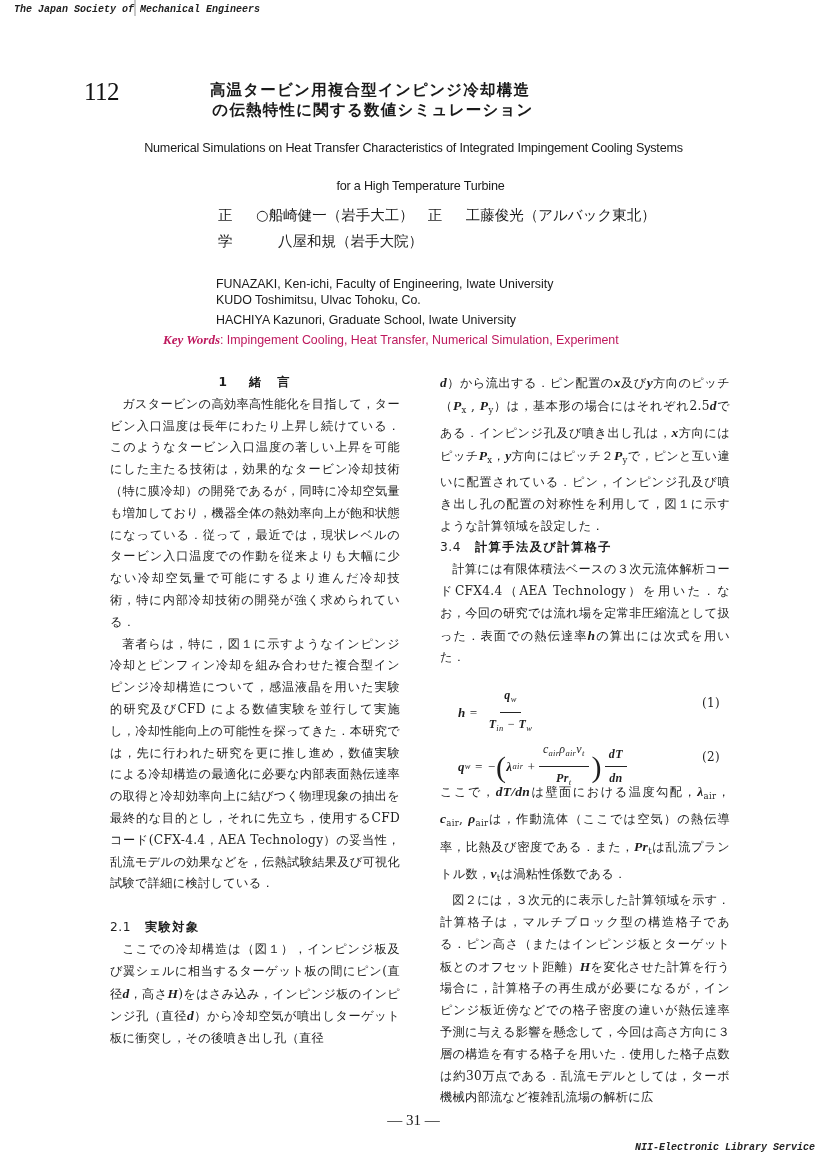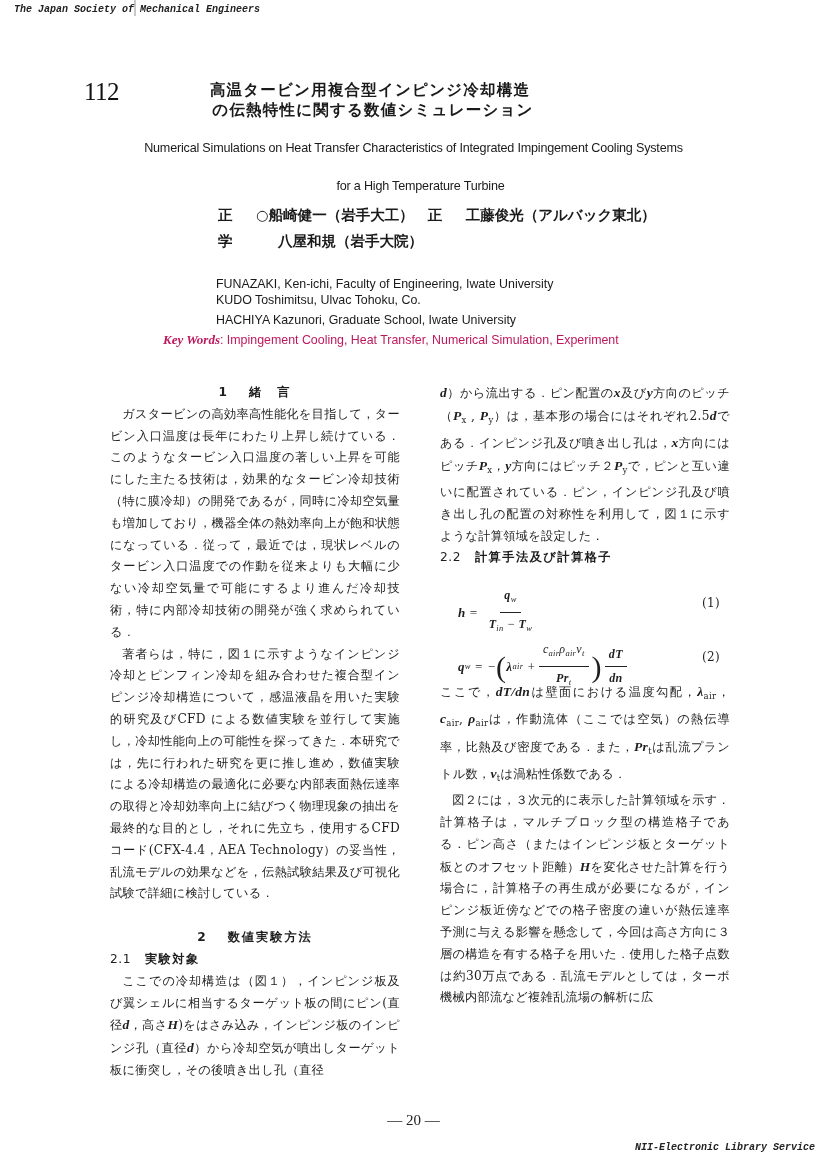--- a/index.html
+++ b/index.html
@@ -30,21 +30,21 @@
     .en-title {
       position: absolute; left: 0; width: 827px; text-align: center;
       font-family: "Liberation Sans", sans-serif; font-size: 12.6px; color: #1a1a1a;
       letter-spacing: -0.2px;
     }
     #en-title-1 { top: 141px; box-sizing: border-box; }
     #en-title-2 { top: 179px; padding-left: 14px; box-sizing: border-box; }
 
     .author-row {
       position: absolute; left: 218px;
-      font-family: "DejaVu Sans", sans-serif; font-weight: bold; font-size: 14.5px;
+      font-family: "DejaVu Sans", sans-serif; font-weight: normal; font-size: 14.5px;
       color: #1a1a1a; white-space: nowrap;
     }
     #author-row-1 { top: 206px; }
     #author-row-2 { top: 232px; }
     .author-row .grade { display: inline-block; width: 38px; }
     .author-row .gap { display: inline-block; width: 14px; }
 
     .affil {
       position: absolute; left: 216px;
       font-family: "Liberation Sans", sans-serif; font-size: 12.4px; color: #1a1a1a;
@@ -56,21 +56,21 @@
     #keywords {
       position: absolute; left: 163px; top: 332px;
       font-family: "Liberation Sans", sans-serif; font-size: 12.4px; color: #be185d;
       white-space: nowrap;
     }
     #keywords .kw-label { font-family: "Liberation Serif", serif; font-style: italic; font-weight: bold; font-size: 13px; }
 
     .col {
       position: absolute; top: 372px; width: 290px;
       font-family: "DejaVu Serif", serif; font-size: 12.2px; line-height: 21.8px;
-      color: #1e1e1e; letter-spacing: 0.3px; margin-top: 10px;
+      color: #1e1e1e; letter-spacing: 0.3px;
     }
     #col-left { left: 110px; }
     #col-right { left: 440px; }
     .col p { margin: 0; text-align: justify; text-indent: 1em; }
     .col p.noindent { text-indent: 0; }
     .sec-title {
       text-align: center; font-family: "DejaVu Sans", sans-serif; font-weight: bold;
       font-size: 12.2px; letter-spacing: 2px;
     }
     .sub-title {
@@ -125,35 +125,33 @@
   <span class="kw-label">Key Words</span><span>: Impingement Cooling, Heat Transfer, Numerical Simulation, Experiment</span>
 </div>
 
 <div id="col-left" class="col">
   <div class="sec-title">
     <span class="num">1</span><span>緒　言</span>
   </div>
   <p>ガスタービンの高効率高性能化を目指して，タービン入口温度は長年にわたり上昇し続けている．このようなタービン入口温度の著しい上昇を可能にした主たる技術は，効果的なタービン冷却技術（特に膜冷却）の開発であるが，同時に冷却空気量も増加しており，機器全体の熱効率向上が飽和状態になっている．従って，最近では，現状レベルのタービン入口温度での作動を従来よりも大幅に少ない冷却空気量で可能にするより進んだ冷却技術，特に内部冷却技術の開発が強く求められている．</p>
   <p>著者らは，特に，図１に示すようなインピンジ冷却とピンフィン冷却を組み合わせた複合型インピンジ冷却構造について，感温液晶を用いた実験的研究及びCFD による数値実験を並行して実施し，冷却性能向上の可能性を探ってきた．本研究では，先に行われた研究を更に推し進め，数値実験による冷却構造の最適化に必要な内部表面熱伝達率の取得と冷却効率向上に結びつく物理現象の抽出を最終的な目的とし，それに先立ち，使用するCFD コード(CFX-4.4，AEA Technology）の妥当性，乱流モデルの効果などを，伝熱試験結果及び可視化試験で詳細に検討している．</p>
   <div class="spacer-big"></div>
-  <div class="sec-title">
-    <span class="num">2</span><span>数値実験方法</span>
-  </div>
   <div class="sub-title">
     <span class="num">2.1</span><span>実験対象</span>
   </div>
   <p><span>ここでの冷却構造は（図１），インピンジ板及び翼シェルに相当するターゲット板の間にピン(直径</span><i class="v">d</i><span>，高さ</span><i class="v">H</i><span>)をはさみ込み，インピンジ板のインピンジ孔（直径</span><i class="v">d</i><span>）から冷却空気が噴出しターゲット板に衝突し，その後噴き出し孔（直径</span></p>
 </div>
 
 <div id="col-right" class="col">
   <p class="noindent"><i class="v">d</i><span>）から流出する．ピン配置の</span><i class="v">x</i><span>及び</span><i class="v">y</i><span>方向のピッチ（</span><i class="v">P</i><sub class="v">x</sub> , <i class="v">P</i><sub class="v">y</sub><span>）は，基本形の場合にはそれぞれ2.5</span><i class="v">d</i><span>である．インピンジ孔及び噴き出し孔は，</span><i class="v">x</i><span>方向にはピッチ</span><i class="v">P</i><sub>x</sub><span>，</span><i class="v">y</i><span>方向にはピッチ２</span><i class="v">P</i><sub>y</sub><span>で，ピンと互い違いに配置されている．ピン，インピンジ孔及び噴き出し孔の配置の対称性を利用して，図１に示すような計算領域を設定した．</span></p>
 
   <div class="sub-title">
-    <span class="num">2.2</span><span>計算手法及び計算格子</span>
+    <span class="num">3.4</span><span>計算手法及び計算格子</span>
   </div>
+  <p><span>計算には有限体積法ベースの３次元流体解析コードCFX4.4（AEA Technology）を用いた．なお，今回の研究では流れ場を定常非圧縮流として扱った．表面での熱伝達率</span><i class="v">h</i><span>の算出には次式を用いた．</span></p>
 
   <div style="height:12px"></div>
   <div class="equation">
     <div class="eq-body">
       <span class="bold">h</span>&nbsp;=&nbsp;
       <span class="frac">
         <span class="numer"><span class="bold">q</span><sub>w</sub></span>
         <span class="denom"><span class="bold">T</span><sub>in</sub> − <span class="bold">T</span><sub>w</sub></span>
       </span>
     </div>
@@ -173,14 +171,14 @@
         <span class="denom bold">dn</span>
       </span>
     </div>
     <span class="eq-num">(2)</span>
   </div>
 
   <p class="noindent"><span>ここで，</span><i class="v">dT/dn</i><span>は壁面における温度勾配，</span><i class="v">λ</i><sub>air</sub><span>，</span><i class="v">c</i><sub>air</sub>, <i class="v">ρ</i><sub>air</sub><span>は，作動流体（ここでは空気）の熱伝導率，比熱及び密度である．また，</span><i class="v">Pr</i><sub>t</sub><span>は乱流プラントル数，</span><i class="v">ν</i><sub>t</sub><span>は渦粘性係数である．</span></p>
   <p><span>図２には，３次元的に表示した計算領域を示す．計算格子は，マルチブロック型の構造格子である．ピン高さ（またはインピンジ板とターゲット板とのオフセット距離）</span><i class="v">H</i><span>を変化させた計算を行う場合に，計算格子の再生成が必要になるが，インピンジ板近傍などでの格子密度の違いが熱伝達率予測に与える影響を懸念して，今回は高さ方向に３層の構造を有する格子を用いた．使用した格子点数は約30万点である．乱流モデルとしては，ターボ機械内部流など複雑乱流場の解析に広</span></p>
 </div>
 
-<div id="page-number">— 20 —</div>
+<div id="page-number">— 31 —</div>
 <div id="footer-nii" class="mono-italic">NII-Electronic Library Service</div>
 
 </body></html>

